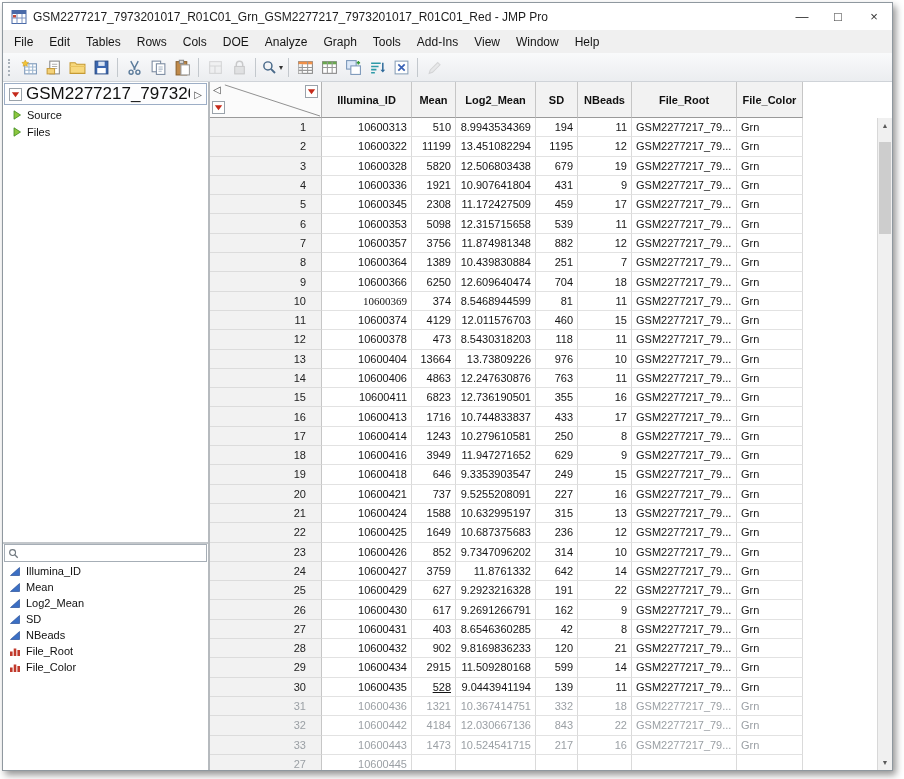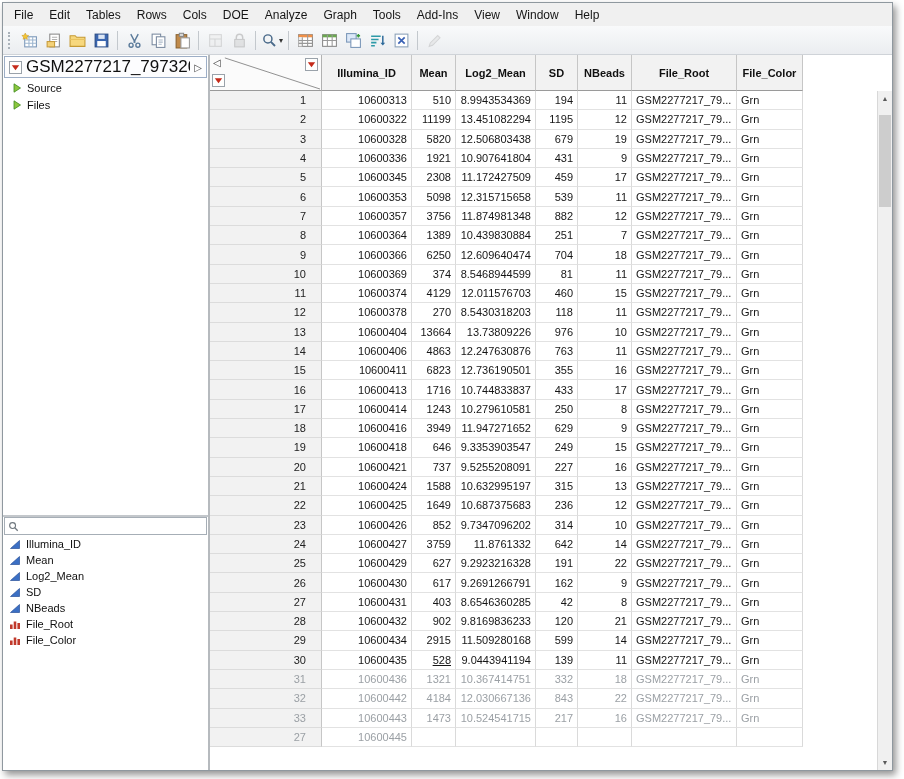--- a/index.html
+++ b/index.html
@@ -82,20 +82,36 @@
     justify-content:center;font-size:7px;color:#5a5a5a}
   .vs-arrow.up{top:0}
   .vs-arrow.down{bottom:0}
   .vs-thumb{position:absolute;left:1px;top:24px;width:12px;height:92px;background:#cdcdcd}
 </style>
 </head>
 <body>
 
 <div class="window">
 
+  <div class="titlebar">
+    <span class="app-icon">
+        <svg viewBox="0 0 16 16">
+          <rect x="1" y="1.5" width="14" height="13" fill="#fff" stroke="#4a6aa8"></rect>
+          <rect x="1" y="1.5" width="14" height="3.5" fill="#4a6aa8"></rect>
+          <path d="M1 9h14M6 5v9.5M11 5v9.5" stroke="#7a92c0" fill="none"></path>
+          <rect x="2" y="6" width="3" height="2.5" fill="#c54a3a"></rect>
+        </svg>
+      </span>
+    <span class="title-text">GSM2277217_7973201017_R01C01_Grn_GSM2277217_7973201017_R01C01_Red - JMP Pro</span>
+    <div class="win-controls">
+      <span class="win-btn">—</span>
+      <span class="win-btn">□</span>
+      <span class="win-btn">×</span>
+    </div>
+  </div>
 
   <div class="menubar">
       <span class="menu-item">File</span>
       <span class="menu-item">Edit</span>
       <span class="menu-item">Tables</span>
       <span class="menu-item">Rows</span>
       <span class="menu-item">Cols</span>
       <span class="menu-item">DOE</span>
       <span class="menu-item">Analyze</span>
       <span class="menu-item">Graph</span>
@@ -445,42 +461,42 @@
             <div class="cell num" style="flex: 0 0 90px; width: 90px;">10600366</div>
             <div class="cell num" style="flex: 0 0 44px; width: 44px;">6250</div>
             <div class="cell num" style="flex: 0 0 80px; width: 80px;">12.609640474</div>
             <div class="cell num" style="flex: 0 0 42px; width: 42px;">704</div>
             <div class="cell num" style="flex: 0 0 54px; width: 54px;">18</div>
             <div class="cell txt" style="flex: 0 0 105px; width: 105px;">GSM2277217_79...</div>
             <div class="cell txt" style="flex: 0 0 66px; width: 66px;">Grn</div>
           </div>
           <div class="grid-row">
             <div class="cell rownum">10</div>
-            <div class="cell num" style="flex: 0 0 90px; width: 90px;">10600369</div>
+            <div class="cell num" style="flex: 0 0 90px; width: 90px; font-family: Liberation Serif, serif;">10600369</div>
             <div class="cell num" style="flex: 0 0 44px; width: 44px;">374</div>
             <div class="cell num" style="flex: 0 0 80px; width: 80px;">8.5468944599</div>
             <div class="cell num" style="flex: 0 0 42px; width: 42px;">81</div>
             <div class="cell num" style="flex: 0 0 54px; width: 54px;">11</div>
             <div class="cell txt" style="flex: 0 0 105px; width: 105px;">GSM2277217_79...</div>
             <div class="cell txt" style="flex: 0 0 66px; width: 66px;">Grn</div>
           </div>
           <div class="grid-row">
             <div class="cell rownum">11</div>
             <div class="cell num" style="flex: 0 0 90px; width: 90px;">10600374</div>
             <div class="cell num" style="flex: 0 0 44px; width: 44px;">4129</div>
             <div class="cell num" style="flex: 0 0 80px; width: 80px;">12.011576703</div>
             <div class="cell num" style="flex: 0 0 42px; width: 42px;">460</div>
             <div class="cell num" style="flex: 0 0 54px; width: 54px;">15</div>
             <div class="cell txt" style="flex: 0 0 105px; width: 105px;">GSM2277217_79...</div>
             <div class="cell txt" style="flex: 0 0 66px; width: 66px;">Grn</div>
           </div>
           <div class="grid-row">
             <div class="cell rownum">12</div>
             <div class="cell num" style="flex: 0 0 90px; width: 90px;">10600378</div>
-            <div class="cell num" style="flex: 0 0 44px; width: 44px;">270</div>
+            <div class="cell num" style="flex: 0 0 44px; width: 44px;">473</div>
             <div class="cell num" style="flex: 0 0 80px; width: 80px;">8.5430318203</div>
             <div class="cell num" style="flex: 0 0 42px; width: 42px;">118</div>
             <div class="cell num" style="flex: 0 0 54px; width: 54px;">11</div>
             <div class="cell txt" style="flex: 0 0 105px; width: 105px;">GSM2277217_79...</div>
             <div class="cell txt" style="flex: 0 0 66px; width: 66px;">Grn</div>
           </div>
           <div class="grid-row">
             <div class="cell rownum">13</div>
             <div class="cell num" style="flex: 0 0 90px; width: 90px;">10600404</div>
             <div class="cell num" style="flex: 0 0 44px; width: 44px;">13664</div>

